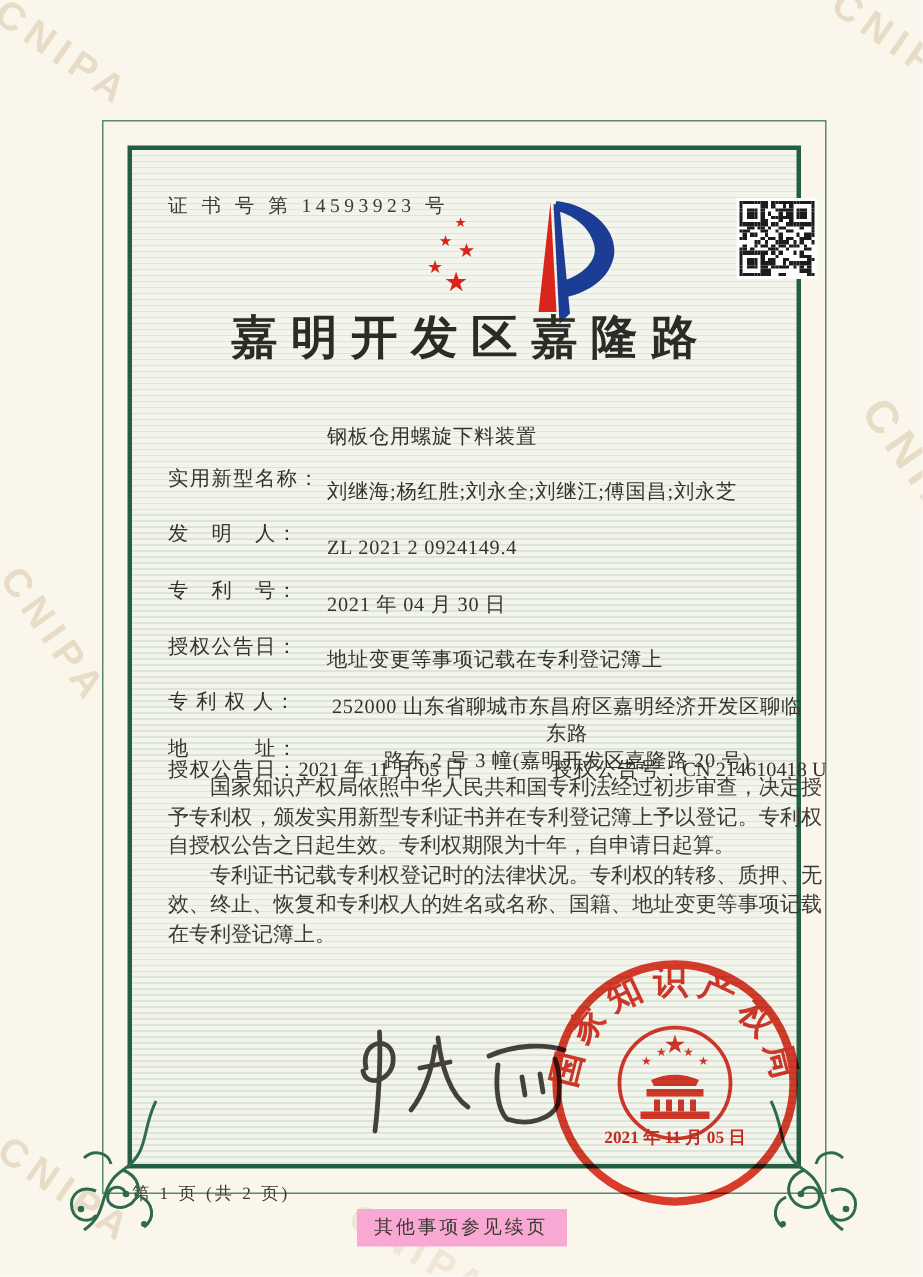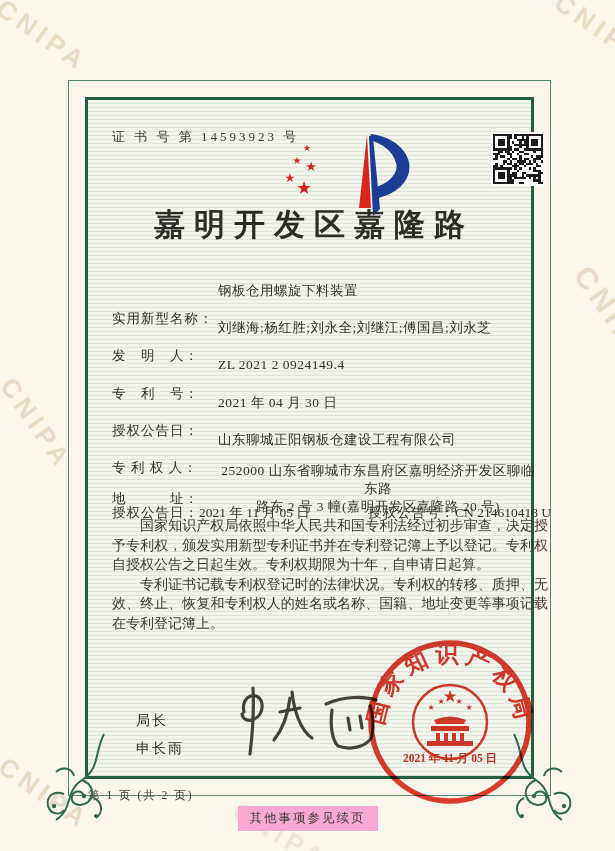--- a/index.html
+++ b/index.html
@@ -549,43 +549,39 @@
       <div class="field-row" style="top:37px;">
         <span class="flabel">发　明　人：</span><span class="fvalue">刘继海;杨红胜;刘永全;刘继江;傅国昌;刘永芝</span>
       </div>
       <div class="field-row" style="top:75px;">
         <span class="flabel">专　利　号：</span><span class="fvalue">ZL 2021 2 0924149.4</span>
       </div>
       <div class="field-row" style="top:112px;">
         <span class="flabel">授权公告日：</span><span class="fvalue">2021 年 04 月 30 日</span>
       </div>
       <div class="field-row" style="top:149px;">
-        <span class="flabel">专 利 权 人：</span><span class="fvalue">山东聊城正阳钢板仓建设工程有限公司</span>
+        <span class="flabel">专 利 权 人：</span><span class="fvalue">地址变更等事项记载在专利登记簿上</span>
       </div>
       <div class="field-row" style="top:180px;">
         <span class="flabel">地　　　址：</span><span class="fvalue" style="max-width:320px;white-space:pre-line;">252000 山东省聊城市东昌府区嘉明经济开发区聊临东路
 路东 2 号 3 幢(嘉明开发区嘉隆路 20 号)</span>
       </div>
       <div class="field-row" style="top:222px;">
         <span style="letter-spacing:1px;">授权公告日：</span><span>2021 年 11 月 05 日</span>
         <span class="grant-no">
           <span style="letter-spacing:1px;">授权公告号：</span><span>CN 214610418 U</span>
         </span>
       </div>
     </div>
 
     <div class="paras">
       <p>国家知识产权局依照中华人民共和国专利法经过初步审查，决定授予专利权，颁发实用新型专利证书并在专利登记簿上予以登记。专利权自授权公告之日起生效。专利权期限为十年，自申请日起算。</p>
       <p>专利证书记载专利权登记时的法律状况。专利权的转移、质押、无效、终止、恢复和专利权人的姓名或名称、国籍、地址变更等事项记载在专利登记簿上。</p>
     </div>
 
-    <div class="signer">
-      <div>局长</div>
-      <div>申长雨</div>
-    </div>
 
     <svg class="sig" width="190" height="92" viewBox="0 0 190 92">
       <g fill="none" stroke="#44403a" stroke-width="3.2" stroke-linecap="round" stroke-linejoin="round">
         <path d="M38,34 C34,16 54,12 56,26 C58,42 38,48 36,36"></path>
         <path d="M47,10 C48,30 46,60 44,76"></path>
         <path d="M84,20 C82,36 76,52 68,62"></path>
         <path d="M74,34 L94,30"></path>
         <path d="M86,14 C88,32 94,52 106,60"></path>
         <path d="M120,26 C138,18 158,18 170,22"></path>
         <path d="M126,32 C124,48 126,62 132,68 C146,73 162,68 166,58 C168,46 167,36 164,28"></path>

